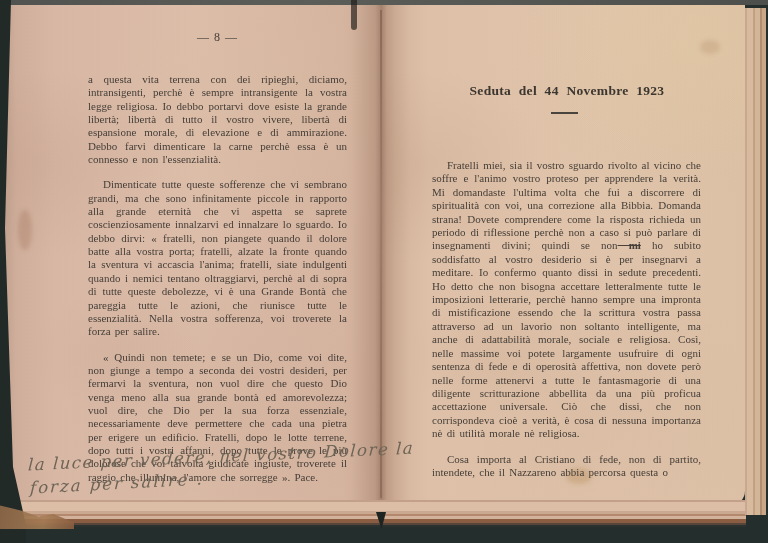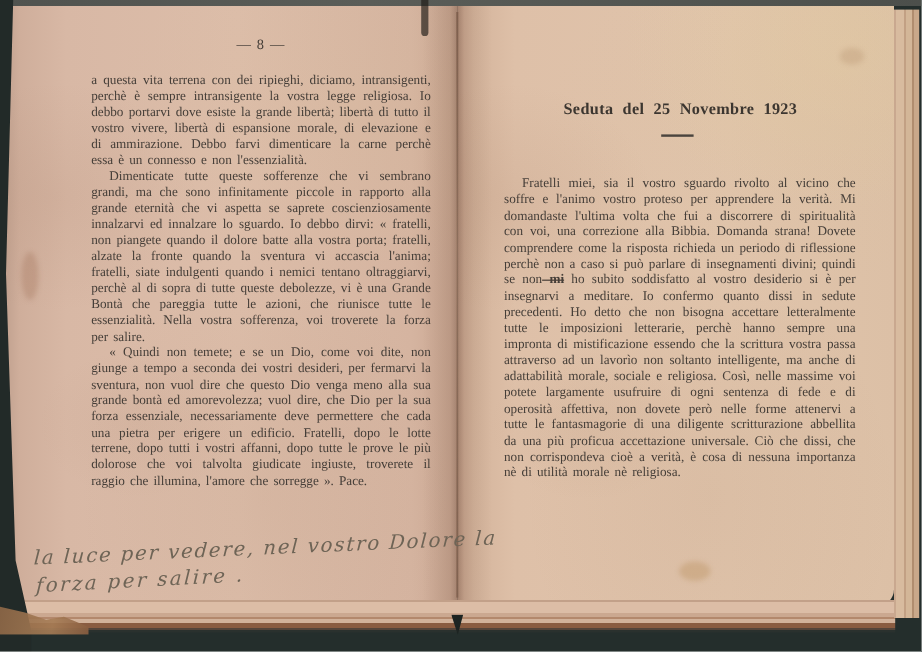--- a/index.html
+++ b/index.html
@@ -80,21 +80,21 @@
     font-size:12px;letter-spacing:1px;
   }
   .lp-text{
     position:absolute;left:76px;top:61px;width:283px;
     font-size:11px;line-height:13.35px;text-align:justify;word-spacing:1.5px;
   }
   .rp-text{
     position:absolute;left:420px;top:147px;width:293px;
     font-size:11px;line-height:13.4px;text-align:justify;word-spacing:1.5px;
   }
-  .lp-text p,.rp-text p{margin:0;}
+  .lp-text p,.rp-text p{margin:12px;}
   .indent{text-indent:15px;}
   .rp-head{
     position:absolute;left:404px;top:83px;width:326px;text-align:center;
     font-weight:bold;font-size:13.5px;word-spacing:4px;letter-spacing:.3px;color:#3c3630;
   }
   .head-rule{
     position:absolute;left:551px;top:112px;width:27px;height:2px;background:#4a443e;
   }
   .struck{text-decoration:line-through;text-decoration-thickness:1.2px;text-decoration-color:#4a4038;font-weight:bold;}
   
@@ -146,19 +146,20 @@
   <div class="pg-num ink">— 8 —</div>
   <div class="lp-text ink">
     <p>a questa vita terrena con dei ripieghi, diciamo, intransigenti, perchè è sempre intransigente la vostra legge religiosa. Io debbo portarvi dove esiste la grande libertà; libertà di tutto il vostro vivere, libertà di espansione morale, di elevazione e di ammirazione. Debbo farvi dimenticare la carne perchè essa è un connesso e non l'essenzialità.</p>
     <p class="indent">Dimenticate tutte queste sofferenze che vi sembrano grandi, ma che sono infinitamente piccole in rapporto alla grande eternità che vi aspetta se saprete coscienziosamente innalzarvi ed innalzare lo sguardo. Io debbo dirvi: « fratelli, non piangete quando il dolore batte alla vostra porta; fratelli, alzate la fronte quando la sventura vi accascia l'anima; fratelli, siate indulgenti quando i nemici tentano oltraggiarvi, perchè al di sopra di tutte queste debolezze, vi è una Grande Bontà che pareggia tutte le azioni, che riunisce tutte le essenzialità. Nella vostra sofferenza, voi troverete la forza per salire.</p>
     <p class="indent">« Quindi non temete; e se un Dio, come voi dite, non giunge a tempo a seconda dei vostri desideri, per fermarvi la sventura, non vuol dire che questo Dio venga meno alla sua grande bontà ed amorevolezza; vuol dire, che Dio per la sua forza essenziale, necessariamente deve permettere che cada una pietra per erigere un edificio. Fratelli, dopo le lotte terrene, dopo tutti i vostri affanni, dopo tutte le prove le più dolorose che voi talvolta giudicate ingiuste, troverete il raggio che illumina, l'amore che sorregge ». Pace.</p>
   </div>
 
   <div class="hand hand-1">la luce per vedere, nel vostro Dolore la</div>
   <div class="hand hand-2">forza per salire .</div>
 
-  <div class="rp-head">Seduta del 25 Novembre 1923</div>
+  <div class="rp-head">Seduta del 44 Novembre 1923</div>
   <div class="head-rule"></div>
   <div class="rp-text ink">
     <p class="indent"><span>Fratelli miei, sia il vostro sguardo rivolto al vicino che soffre e l'animo vostro proteso per apprendere la verità. Mi domandaste l'ultima volta che fui a discorrere di spiritualità con voi, una correzione alla Bibbia. Domanda strana! Dovete comprendere come la risposta richieda un periodo di riflessione perchè non a caso si può parlare di insegnamenti divini; quindi se non</span><span class="struck"> mi</span><span> ho subito soddisfatto al vostro desiderio si è per insegnarvi a meditare. Io confermo quanto dissi in sedute precedenti. Ho detto che non bisogna accettare letteralmente tutte le imposizioni letterarie, perchè hanno sempre una impronta di mistificazione essendo che la scrittura vostra passa attraverso ad un lavorìo non soltanto intelligente, ma anche di adattabilità morale, sociale e religiosa. Così, nelle massime voi potete largamente usufruire di ogni sentenza di fede e di operosità affettiva, non dovete però nelle forme attenervi a tutte le fantasmagorie di una diligente scritturazione abbellita da una più proficua accettazione universale. Ciò che dissi, che non corrispondeva cioè a verità, è cosa di nessuna importanza nè di utilità morale nè religiosa.</span></p>
+    <p class="indent">Cosa importa al Cristiano di fede, non di partito, intendete, che il Nazzareno abbia percorsa questa o</p>
   </div>
 
 </div>
 
 </body></html>

